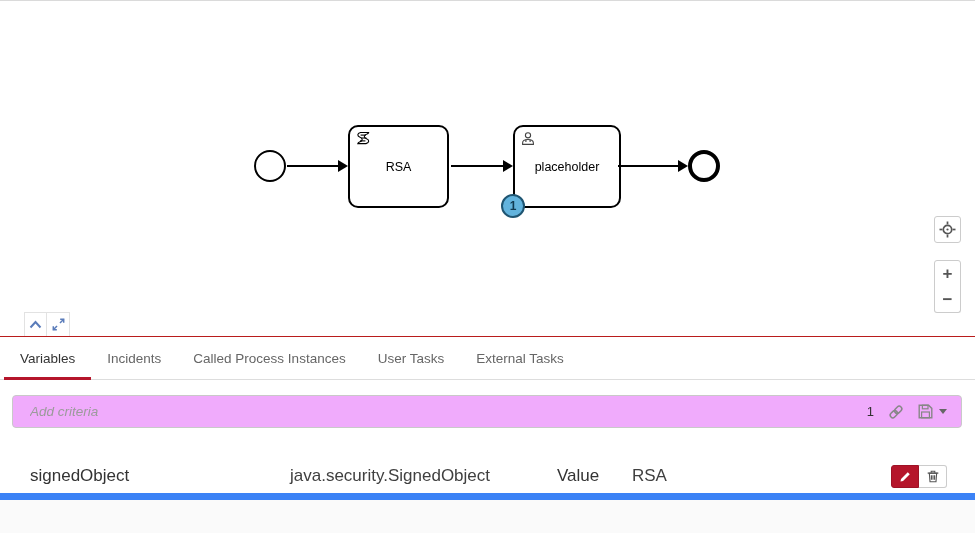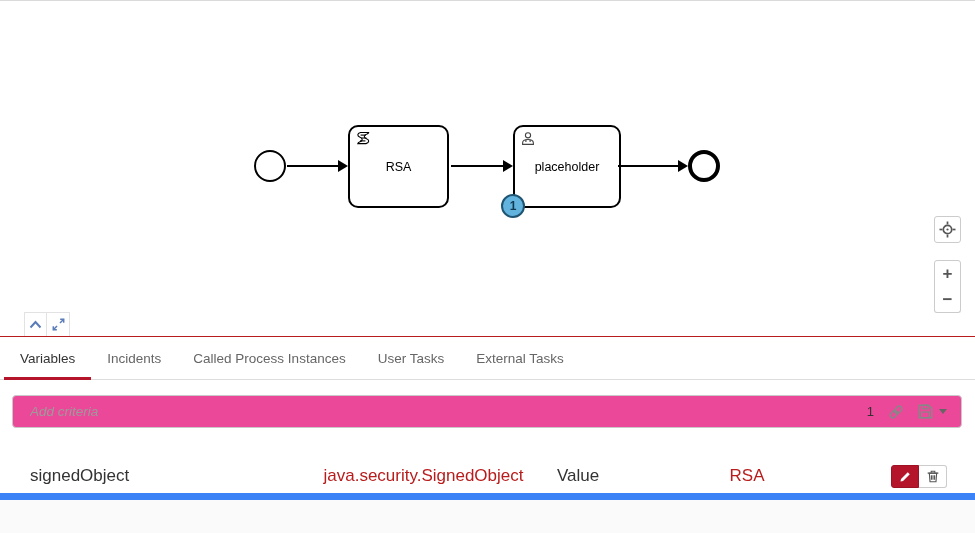--- a/index.html
+++ b/index.html
@@ -55,21 +55,21 @@
              border-top:1px solid #b91c1c; border-bottom:1px solid #ddd;
              display:flex; padding-left:4px; background:#fff; }
   .tab { position:relative; display:flex; align-items:center; padding:0 16px;
          font-size:13.5px; color:#666; cursor:pointer; }
   .tab.active { color:#333; }
   .tab.active::after { content:""; position:absolute; left:0; right:0; bottom:-1px;
                        height:3px; background:#b5152b; }
 
   
   .filter-box { position:absolute; top:395px; left:12px; right:13px; height:33px;
-                border:1px solid #c9c9c9; border-radius:4px; background:#ec4899;
+                border:1px solid #c9c9c9; border-radius:4px; background:#f0abfc;
                 display:flex; align-items:center; padding-right:12px; }
   .filter-box input { flex:1; border:none; outline:none; background:transparent;
                       font-family:"Liberation Sans", sans-serif;
                       font-size:13.5px; font-style:italic; color:#333; padding-left:17px; }
   .filter-box input::placeholder { color:#9b9b9b; font-style:italic; }
   .result-count { font-size:13px; color:#333; margin-right:14px; }
   .icon-btn { background:none; border:none; padding:0; cursor:pointer;
               display:flex; align-items:center; margin-left:0; margin-right:14px; }
   .icon-btn:last-child { margin-right:2px; }
   .caret-down { width:0; height:0; border-left:4px solid transparent;
@@ -78,21 +78,21 @@
 
   
   .grid-cols { display:grid; grid-template-columns:260px 267px 75px 230px 1fr;
                padding-left:30px; padding-right:28px; align-items:center; }
   .table-header { position:absolute; top:432px; left:0; right:0; height:27px;
                   font-size:13px; font-weight:bold; color:#333;
                   border-bottom:1px solid #e7e7e7; }
   .table-row { position:absolute; top:459px; left:0; right:0; height:41px;
                font-size:17px; color:#333; border-bottom:7px solid #3b82f6; background:#fff; }
   .th-actions, .cell-actions { text-align:right; justify-self:end; }
-  a.cell-link { color:#b91c1c; text-decoration:none; cursor:pointer;text-align:center; }
+  a.cell-link { color:#404040; text-decoration:none; cursor:pointer; }
   .action-group { display:inline-flex; }
   .action-btn { width:28px; height:23px; display:flex; align-items:center;
                 justify-content:center; cursor:pointer; }
   .btn-edit { background:#b5152b; border:1px solid #9e1226; border-radius:3px 0 0 3px; }
   .btn-delete { background:#fff; border:1px solid #ccc; border-left:none;
                 border-radius:0 3px 3px 0; }
   .bottom-filler { position:absolute; top:500px; left:0; right:0; bottom:0; background:#fafafa; }
 
   svg { display:block; }
 </style>

